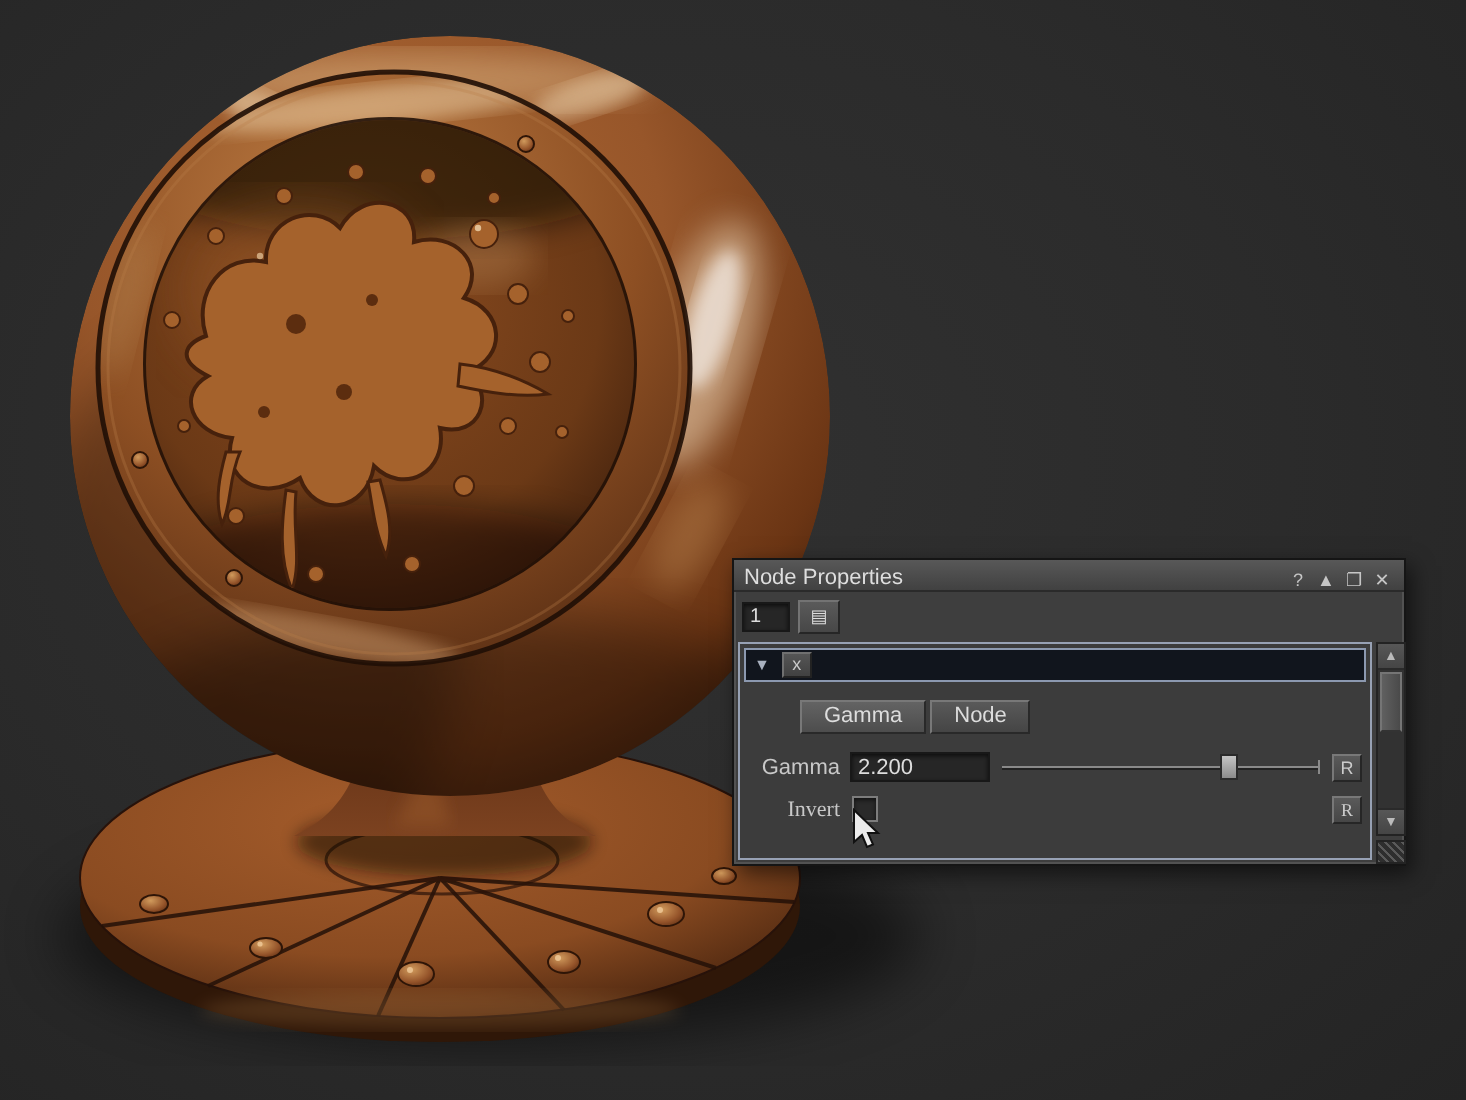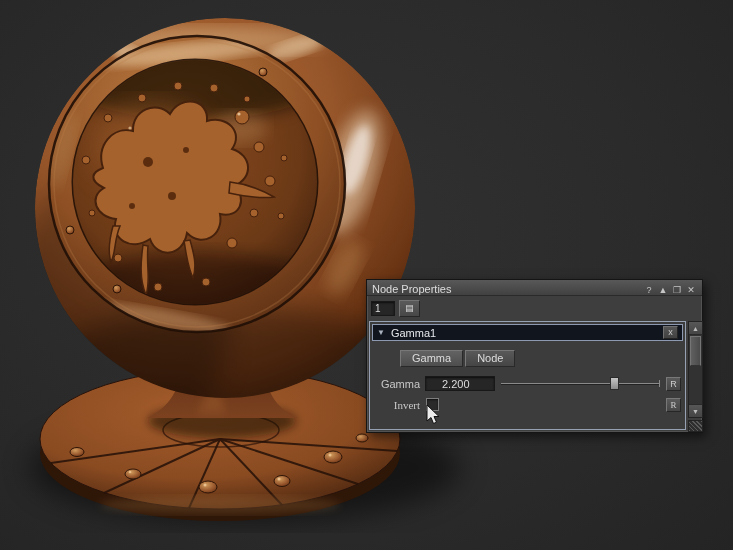--- a/index.html
+++ b/index.html
@@ -43,21 +43,21 @@
     background:linear-gradient(#595959,#454545); border:1px solid;
     border-color:#787878 #292929 #292929 #787878; color:#dddddd; font-size:11px; }
   .tab.active { background:linear-gradient(#636363,#4d4d4d); }
 
   .param-row { display:flex; align-items:center; height:17px; padding-right:4px; }
   .row-gamma { margin-top:8px; }
   .row-invert { margin-top:4px;font-family:Liberation Serif, serif; }
   .param-label { width:55px; text-align:right; padding-right:5px; color:#c8c8c8; font-size:11px; }
   .value-field { width:70px; height:15px; background:#262626; border:1px solid #181818;
     box-shadow: inset 0 1px 2px rgba(0,0,0,.65); color:#dddddd; font-size:11px;
-    padding:0 16px; font-family:inherit; }
+    padding:0 3px; font-family:inherit; }
   .slider { position:relative; flex:1; height:15px; margin:0 4px; }
   .slider::before { content:""; position:absolute; left:2px; right:2px; top:7px; height:1px;
     background:#8a8a8a; box-shadow:0 1px 0 #222; }
   .slider::after { content:""; position:absolute; right:2px; top:4px; width:1px; height:7px; background:#8a8a8a; }
   .slider-handle { position:absolute; top:1px; width:9px; height:13px;
     background:linear-gradient(#c4c4c4,#8b8b8b); border:1px solid #2a2a2a; }
   .r-btn { width:15px; height:14px; background:linear-gradient(#5a5a5a,#464646);
     border:1px solid; border-color:#787878 #262626 #262626 #787878;
     color:#cccccc; font-size:9px; line-height:12px; text-align:center; }
   .checkbox { width:13px; height:13px; background:#2a2a2a; border:1px solid #7d7d7d;
@@ -265,21 +265,20 @@
     </div>
 
     <div class="toolbar">
       <input class="index-input" value="1" style="">
       <div class="icon-btn">▤</div>
     </div>
 
     <div class="content">
       <div class="node-header">
         <span class="collapse-tri">▼</span>
-        <span class="nh-label">Gamma1</span>
         <div class="nh-close">x</div>
       </div>
 
       <div class="tabs">
         <div class="tab active">Gamma</div>
         <div class="tab">Node</div>
       </div>
 
       <div class="param-row row-gamma">
         <span class="param-label">Gamma</span>

